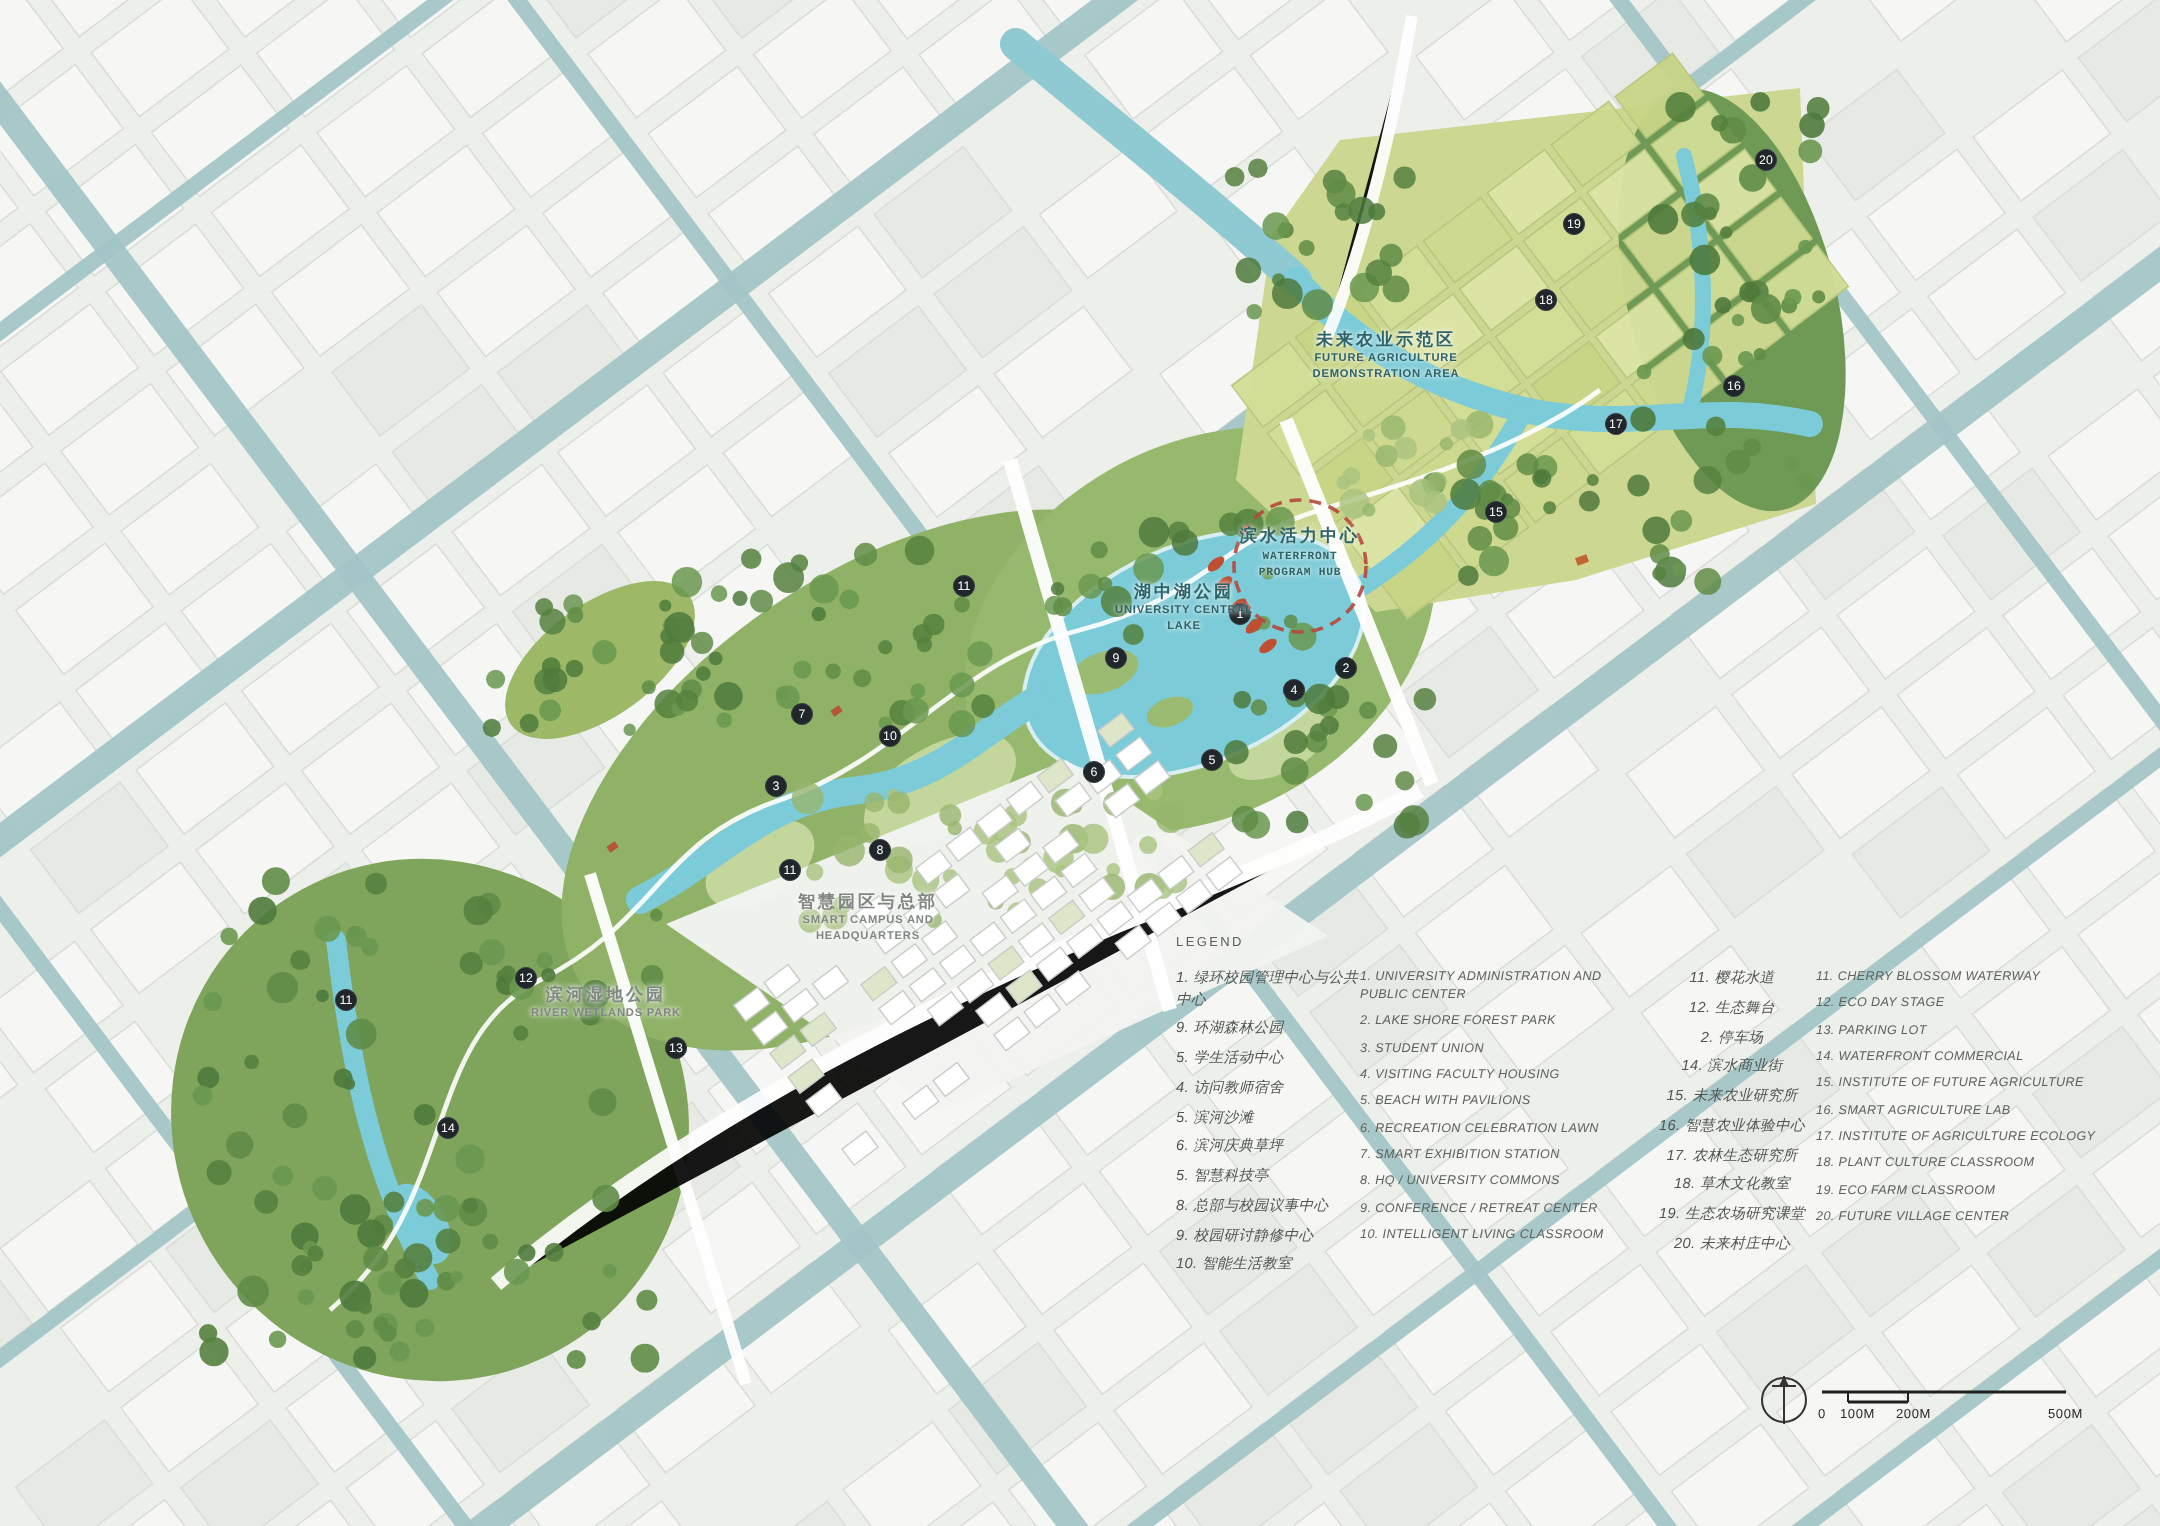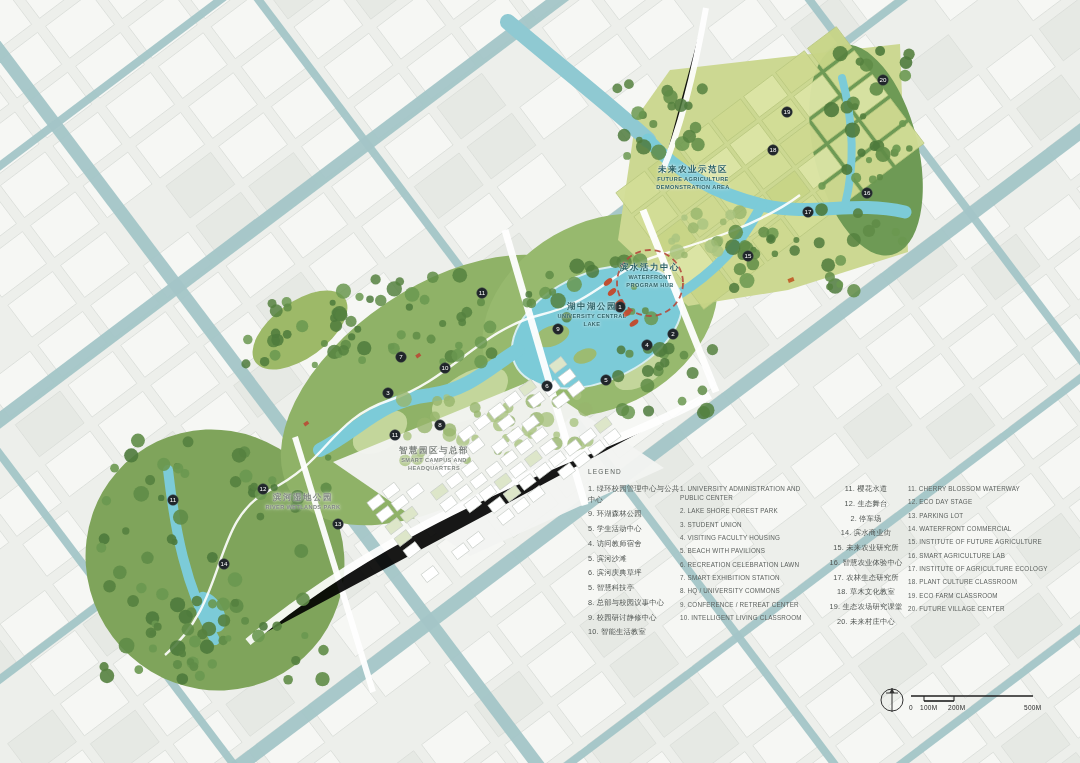--- a/index.html
+++ b/index.html
@@ -13,21 +13,21 @@
   .tone-gray{color:#808682;text-shadow:0 0 2px rgba(255,255,255,.9),0 0 4px rgba(255,255,255,.7);}
   .legend{position:absolute;left:588px;top:466px;width:466px;color:#565b58;}
   .legend-title-zh{font-size:9px;letter-spacing:3px;color:#5a605d;}
   .legend-title-en{font-size:6.5px;letter-spacing:1.2px;margin-top:2px;color:#5a605d;}
   .legend-cols{display:flex;margin-top:9px;align-items:flex-start;}
   .lcol{flex:none;}
   .lcol.c1{width:92px;}
   .lcol.c2{width:138px;padding-right:6px;}
   .lcol.c3{width:84px;text-align:center;}
   .lcol.c4{width:146px;}
-  .lentry{margin-bottom:4.2px;line-height:1.45;letter-spacing:.2px;}
+  .lentry{margin-bottom:4.2px;line-height:1.45;letter-spacing:.2px;font-style:italic;}
   .lentry.zh{font-size:7.3px;color:#505552;}
   .lentry.en{font-size:6.3px;color:#5c615e;}
   .scalebar{position:absolute;left:876px;top:684px;width:186px;height:40px;}
   .scalebar svg{position:absolute;left:0;top:0;}
   .scale-label{position:absolute;top:20px;font-size:6.5px;color:#2b2b2b;letter-spacing:.3px;}
 </style>
 </head>
 <body>
 
 <div class="stage">
@@ -1578,26 +1578,26 @@
         </g>
       </g>
   </svg>
 
   <div id="labels-host">
       <div class="map-label tone-teal" style="left: 693px; top: 178px;">
         <span class="zh">未来农业示范区</span>
         <span class="en">FUTURE AGRICULTURE</span>
         <span class="en">DEMONSTRATION AREA</span>
       </div>
-      <div class="map-label tone-teal" style="left: 650px; top: 276px;">
+      <div class="map-label tone-teal" style="left: 650px; top: 276px; font-family: Liberation Mono, monospace;">
         <span class="zh">滨水活力中心</span>
         <span class="en">WATERFRONT</span>
         <span class="en">PROGRAM HUB</span>
       </div>
-      <div class="map-label tone-teal" style="left: 592px; top: 315px;">
+      <div class="map-label tone-teal" style="left: 592px; top: 304px;">
         <span class="zh">湖中湖公园</span>
         <span class="en">UNIVERSITY CENTRAL</span>
         <span class="en">LAKE</span>
       </div>
       <div class="map-label tone-gray" style="left: 434px; top: 459px;">
         <span class="zh">智慧园区与总部</span>
         <span class="en">SMART CAMPUS AND</span>
         <span class="en">HEADQUARTERS</span>
       </div>
       <div class="map-label tone-gray" style="left: 303px; top: 502px;">

